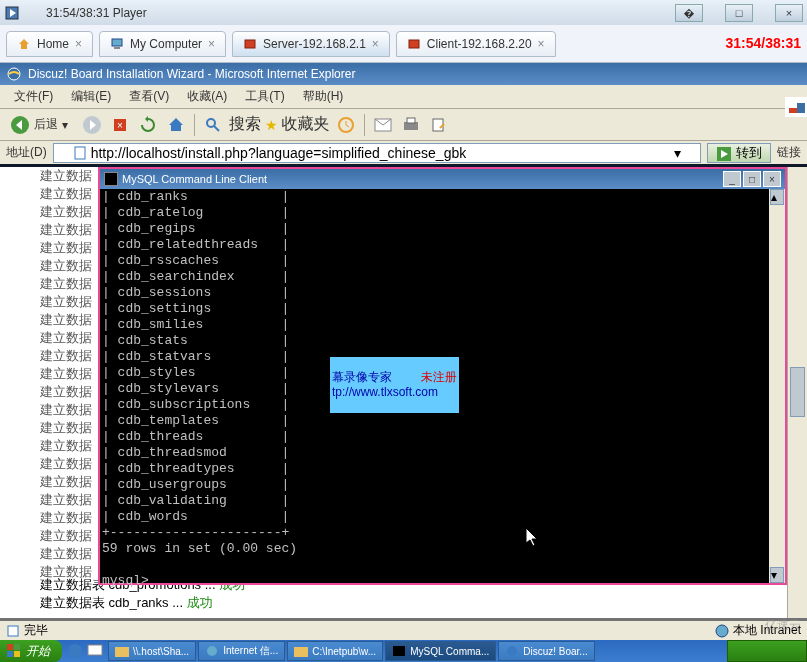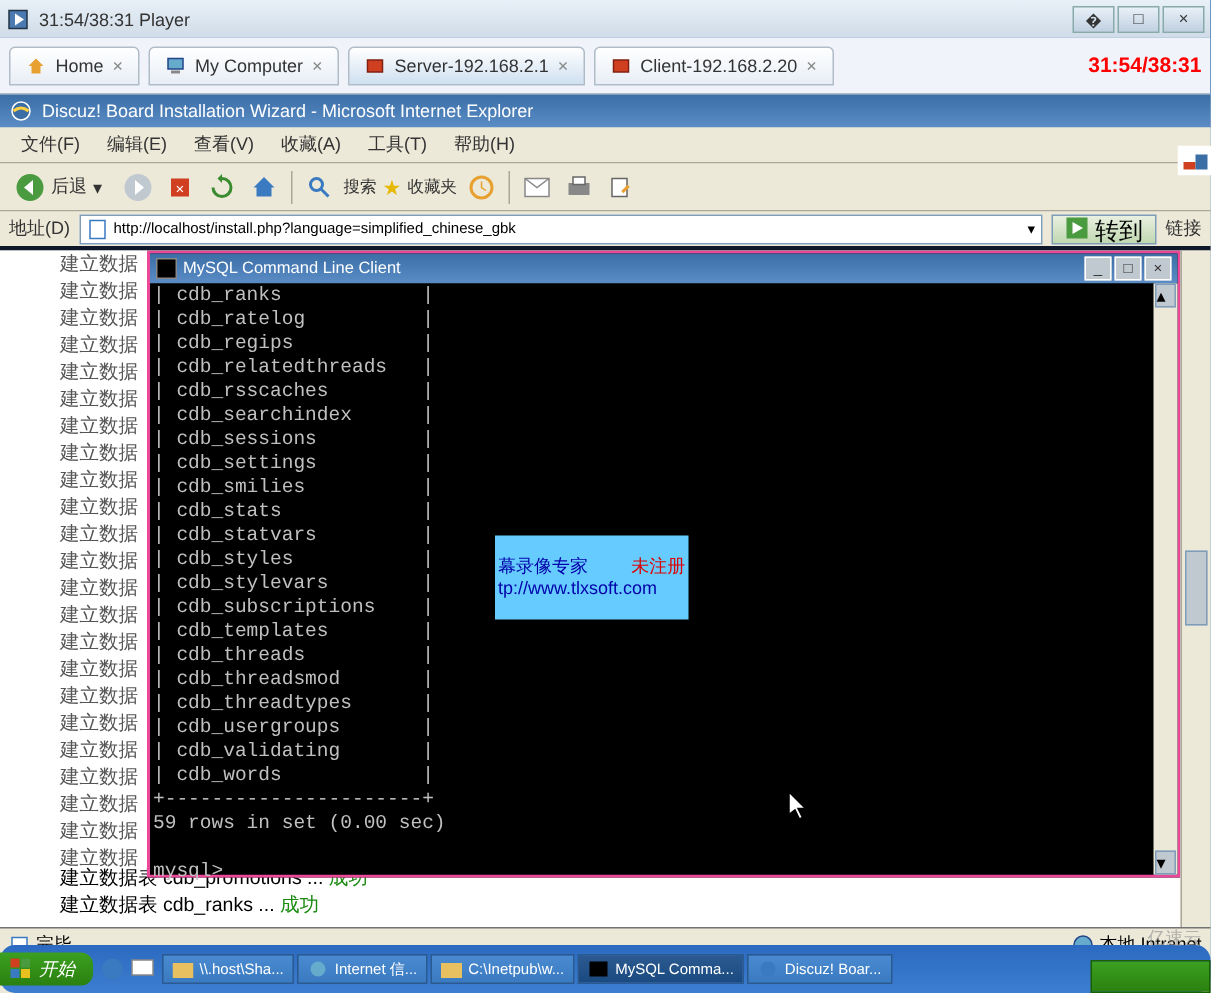--- a/index.html
+++ b/index.html
@@ -1,19 +1,19 @@
 <!DOCTYPE html>
 <html><head>
 <meta charset="utf-8">
 <style>
 * { margin: 0; padding: 0; box-sizing: border-box; font-family: "Segoe UI", Tahoma, sans-serif; }
 body { width: 807px; height: 662px; background: #4a7ab0; overflow: hidden; font-size: 12px; }
 
 
-.outer-title { height: 25px; background: linear-gradient(#e8f0f8, #d0dce8); display: flex; align-items: center; padding: 0 4px; }
+.outer-title { height: 25px; background: linear-gradient(#e8f0f8, #d0dce8); display: flex; align-items: center; padding: 0 4px; gap: 20px; }
 .outer-title .icon { width: 16px; height: 16px; margin-right: 6px; }
 .outer-title .ttl { flex: 1; font-size: 12px; color: #333; }
 .winbtn { width: 28px; height: 18px; background: linear-gradient(#e8f0f8, #c0d0e0); border: 1px solid #8aa; margin-left: 2px; display: flex; align-items: center; justify-content: center; font-size: 11px; color: #333; }
 
 .tabs-row { height: 38px; background: #f0f4fa; display: flex; align-items: center; padding: 0 6px; gap: 6px; border-bottom: 1px solid #b0bcc8; }
 .vtab { height: 26px; padding: 0 10px; background: linear-gradient(#fff, #e8eef6); border: 1px solid #b0bcc8; border-radius: 4px 4px 0 0; display: flex; align-items: center; gap: 6px; font-size: 12px; color: #333; }
 .vtab.active { background: linear-gradient(#fff, #cfe0f0); font-weight: normal; justify-content: center; }
 .vtab .close { color: #888; }
 .tabicon { width: 14px; height: 14px; display: inline-block; }
 
@@ -25,28 +25,28 @@
 .ie-title .ieicon { width: 16px; height: 16px; margin-right: 6px; }
 
 .ie-menu { height: 24px; background: #ece9d8; display: flex; align-items: center; padding: 0 6px; gap: 2px; border-bottom: 1px solid #aca899; }
 .ie-menu span { padding: 12px 8px; font-size: 12px; color: #333; }
 .ie-logo { margin-left: auto; width: 24px; height: 20px; }
 
 .ie-tb { height: 32px; background: #ece9d8; display: flex; align-items: center; padding: 0 6px; gap: 4px; border-bottom: 1px solid #aca899; }
 .tbbtn { width: 24px; height: 24px; display: flex; align-items: center; justify-content: center; border-radius: 3px; }
 .tbbtn.back { padding: 0 8px 0 4px; width: auto; gap: 4px; font-size: 12px; color: #333; }
 .tbsep { width: 1px; height: 22px; background: #aca899; margin: 0 2px; }
-.tbtext { font-size: 11px; color: #333; }
+.tbtext { font-size: 16px; color: #333; }
 .starfav { color: #e6b800; font-size: 14px; }
 
 .ie-addr { height: 26px; background: #ece9d8; display: flex; align-items: center; padding: 0 6px; gap: 6px; border-bottom: 3px solid #0f172a; }
 .addr-label { font-size: 12px; color: #333; }
-.addr-input { flex: 1; height: 20px; background: #fff; border: 1px solid #7f9db9; display: flex; align-items: center; padding: 0 4px; font-family: "Courier New", monospace; font-size: 10px; }
+.addr-input { flex: 1; height: 20px; background: #fff; border: 1px solid #7f9db9; display: flex; align-items: center; padding: 0 19px; font-family: "Courier New", monospace; font-size: 14px; }
 .addr-input .pageicon { width: 14px; height: 14px; margin-right: 4px; }
-.gobtn { height: 20px; padding: 0 8px; background: linear-gradient(#e8f0e0, #c0d8b0); border: 1px solid #7f9db9; display: flex; align-items: flex-start; gap: 4px; font-size: 16px; }
+.gobtn { height: 20px; padding: 0 8px; background: linear-gradient(#e8f0e0, #c0d8b0); border: 1px solid #7f9db9; display: flex; align-items: flex-end; gap: 4px; font-size: 13px; }
 
 .ie-body { position: absolute; left: 0; right: 20px; top: 104px; bottom: 44px; background: #fff; overflow: hidden; }
 .ie-scroll { position: absolute; right: 0; top: 104px; bottom: 44px; width: 20px; background: #ece9d8; border-left: 1px solid #aca899; }
 .ie-scroll .thumb { position: absolute; top: 200px; left: 2px; right: 2px; height: 50px; background: #c0c8d0; border: 1px solid #7f9db9; }
 
 .leftcol { position: absolute; left: 40px; top: 0; bottom: 0; width: 60px; }
 .leftcol div { font-family: SimSun, serif; font-size: 13px; color: #555; line-height: 18px; }
 .bottom-lines { position: absolute; left: 40px; bottom: 6px; font-family: SimSun, serif; font-size: 13px; }
 .bottom-lines .ok { color: #1a8a10; }
 
@@ -61,25 +61,25 @@
 .cmd-scroll .sb { position: absolute; left: 1px; right: 1px; height: 16px; background: #c0c8d0; border: 1px solid #7f9db9; }
 .cmd-scroll .sb.top { top: 0; }
 .cmd-scroll .sb.bot { bottom: 0; }
 
 .watermark { position: absolute; left: 330px; top: 294px; background: #6cf; color: #00a; font-family: SimSun, "Courier New", monospace; font-size: 12px; padding: 13px 2px; line-height: 14px; }
 .watermark .red { color: #d00; }
 
 .cursor { position: absolute; left: 526px; top: 465px; width: 14px; height: 20px; color: #fff; font-size: 18px; pointer-events: none; }
 
 
-.ie-status { position: absolute; left: 0; right: 0; bottom: 22px; height: 22px; background: #ece9d8; border-top: 1px solid #737373; display: flex; align-items: center; padding: 0 6px; font-size: 12px; }
+.ie-status { position: absolute; left: 0; right: 0; bottom: 22px; height: 22px; background: #ece9d8; border-top: 3px solid #737373; display: flex; align-items: center; padding: 0 6px; font-size: 12px; }
 .ie-status .zone { margin-left: auto; display: flex; align-items: center; gap: 4px; }
 
 
-.taskbar { position: absolute; left: 0; right: 0; bottom: 0; height: 32px; background: linear-gradient(#2b6ac0, #3c7ed0); display: flex; align-items: center; border-radius: 10px; }
+.taskbar { position: absolute; left: 0; right: 0; bottom: 0; height: 22px; background: linear-gradient(#2b6ac0, #3c7ed0); display: flex; align-items: center; border-radius: 10px; }
 .startbtn { height: 22px; padding: 0 12px 0 6px; background: linear-gradient(#3ca020, #2a8010); color: #fff; font-size: 12px; font-style: italic; display: flex; align-items: center; gap: 4px; border-radius: 0 8px 8px 0; }
 .ql { display: flex; gap: 2px; margin: 0 4px; }
 .ql div { width: 18px; height: 18px; }
 .tbtask { height: 20px; padding: 0 6px; background: linear-gradient(#4a8ad0, #3a7ac0); border: 1px solid #2a5a90; color: #fff; font-size: 10px; display: flex; align-items: center; gap: 4px; margin-right: 2px; max-width: 120px; overflow: hidden; white-space: nowrap; }
 .tbtask.active { background: linear-gradient(#2a5a90, #1a4a80); }
 .vmbar { position: absolute; right: 0; bottom: 0; width: 80px; height: 22px; background: linear-gradient(#3ca020, #2a8010); border: 1px solid #1a6000; }
 
 .yisu { position: absolute; right: 6px; bottom: 28px; font-size: 12px; color: #999; opacity: 0.7; }
 
 svg { display: block; }

